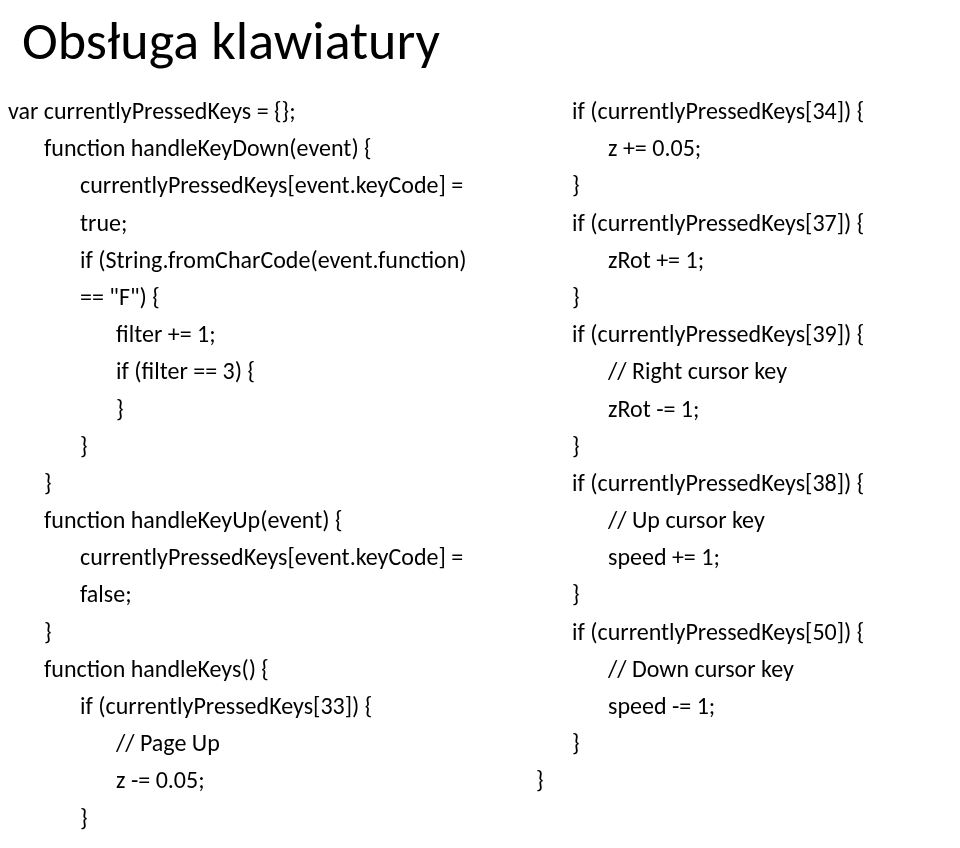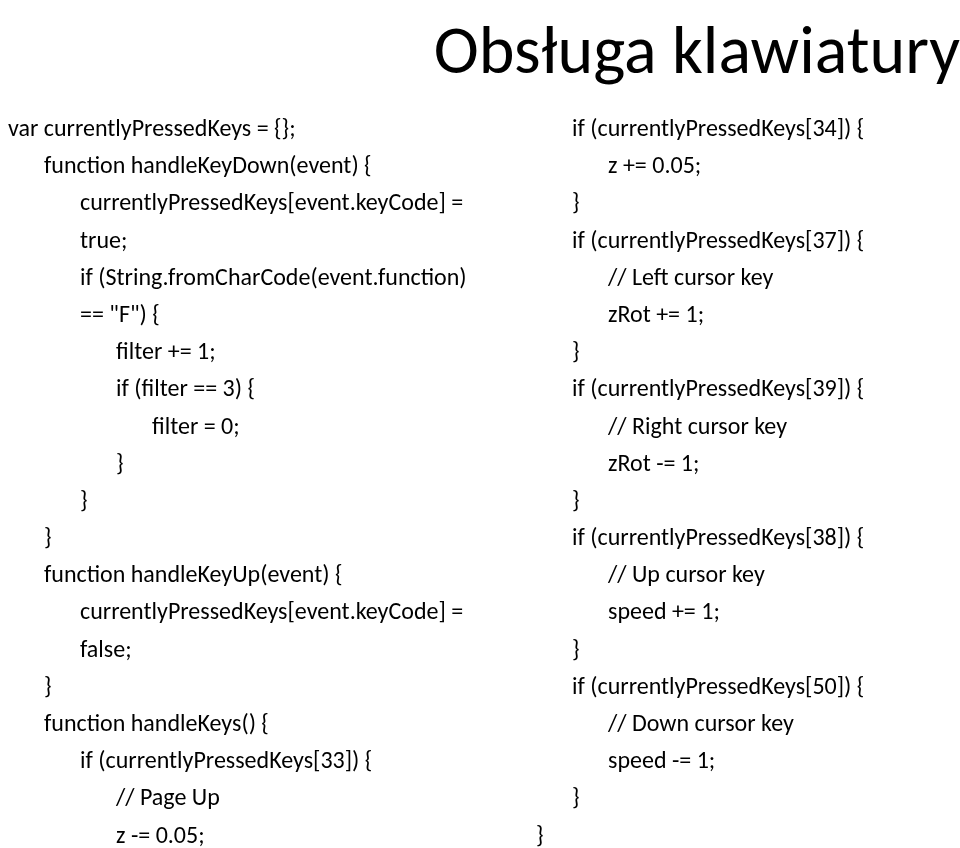--- a/index.html
+++ b/index.html
@@ -9,22 +9,22 @@
   }
   body {
     width: 960px;
     height: 848px;
     background: #ffffff;
     font-family: "Calibri", "Segoe UI", Arial, sans-serif;
     position: relative;
     overflow: hidden;
   }
   .title {
-    text-align: right;
-    font-size: 68px;
+    text-align: left;
+    font-size: 54px;
     font-weight: 400;
     color: #000;
     padding-top: 8px;
     padding-bottom: 18px;
     margin-left: 22px;
   }
   .columns {
     display: flex;
     flex-direction: row;
     padding: 0 8px;
@@ -56,40 +56,38 @@
 <div class="title">Obsługa klawiatury</div>
 
 <div class="columns">
   <div class="col-left">
     <div class="line">var currentlyPressedKeys = {};</div>
     <div class="line indent-1">function handleKeyDown(event) {</div>
     <div class="line indent-2">currentlyPressedKeys[event.keyCode] = true;</div>
     <div class="line indent-2">if (String.fromCharCode(event.function) == "F") {</div>
     <div class="line indent-3">filter += 1;</div>
     <div class="line indent-3">if (filter == 3) {</div>
-    <div class="line indent-3" style="padding-left:144px">filter = 0;</div>
     <div class="line indent-3">}</div>
     <div class="line indent-2">}</div>
     <div class="line indent-1">}</div>
     <div class="line indent-1">function handleKeyUp(event) {</div>
     <div class="line indent-2">currentlyPressedKeys[event.keyCode] = false;</div>
     <div class="line indent-1">}</div>
     <div class="line indent-1">function handleKeys() {</div>
     <div class="line indent-2">if (currentlyPressedKeys[33]) {</div>
     <div class="line indent-3">// Page Up</div>
     <div class="line indent-3">z -= 0.05;</div>
     <div class="line indent-2">}</div>
   </div>
 
   <div class="col-right">
     <div class="line ri-2">if (currentlyPressedKeys[34]) {</div>
     <div class="line ri-3">z += 0.05;</div>
     <div class="line ri-2">}</div>
     <div class="line ri-2">if (currentlyPressedKeys[37]) {</div>
-    <div class="line ri-3">// Left cursor key</div>
     <div class="line ri-3">zRot += 1;</div>
     <div class="line ri-2">}</div>
     <div class="line ri-2">if (currentlyPressedKeys[39]) {</div>
     <div class="line ri-3">// Right cursor key</div>
     <div class="line ri-3">zRot -= 1;</div>
     <div class="line ri-2">}</div>
     <div class="line ri-2">if (currentlyPressedKeys[38]) {</div>
     <div class="line ri-3">// Up cursor key</div>
     <div class="line ri-3">speed += 1;</div>
     <div class="line ri-2">}</div>

